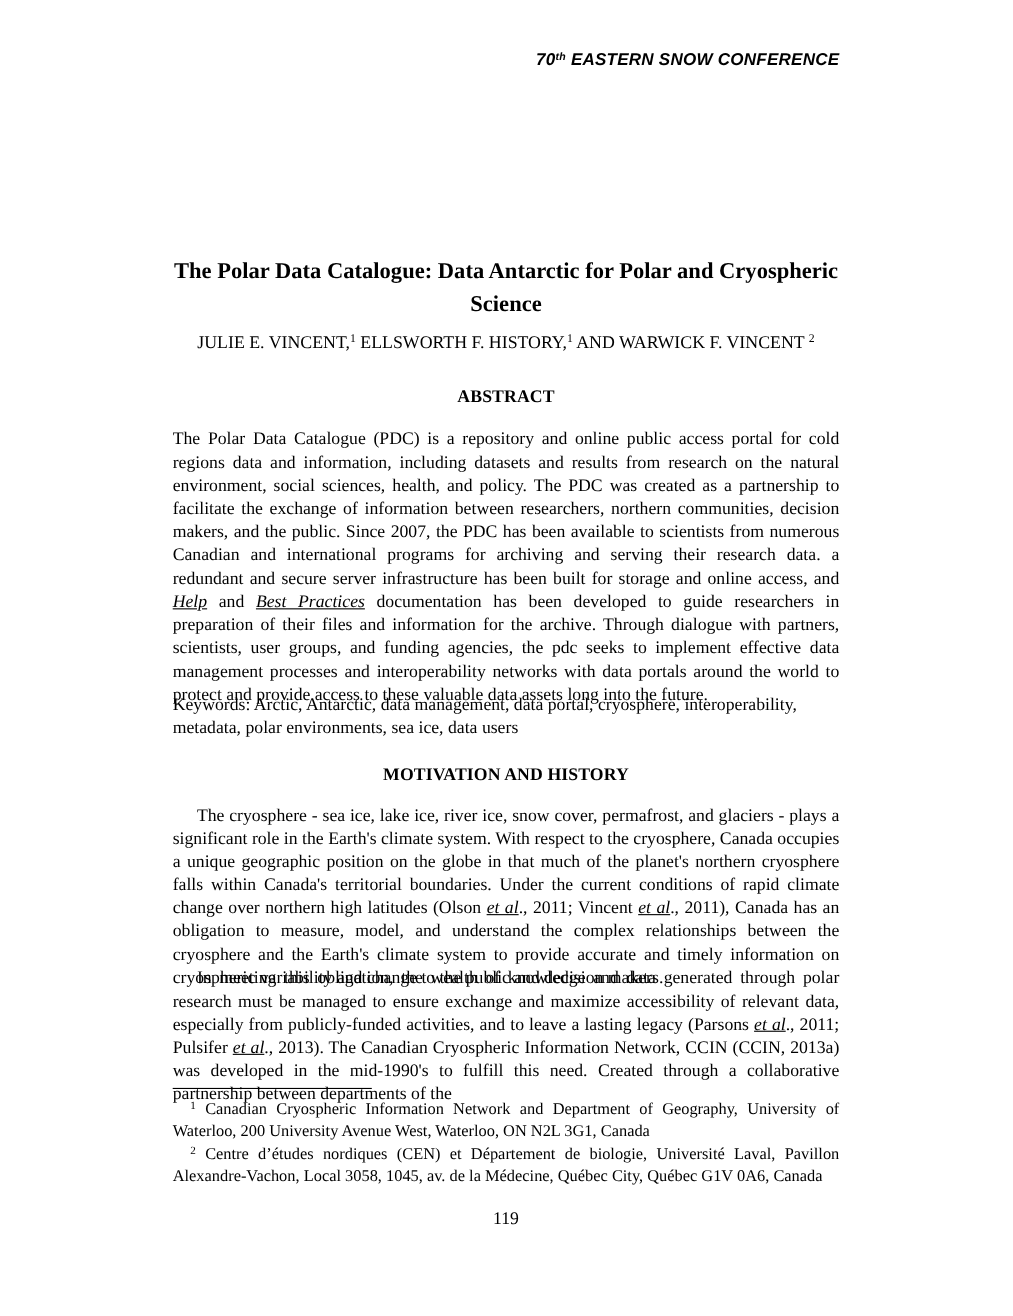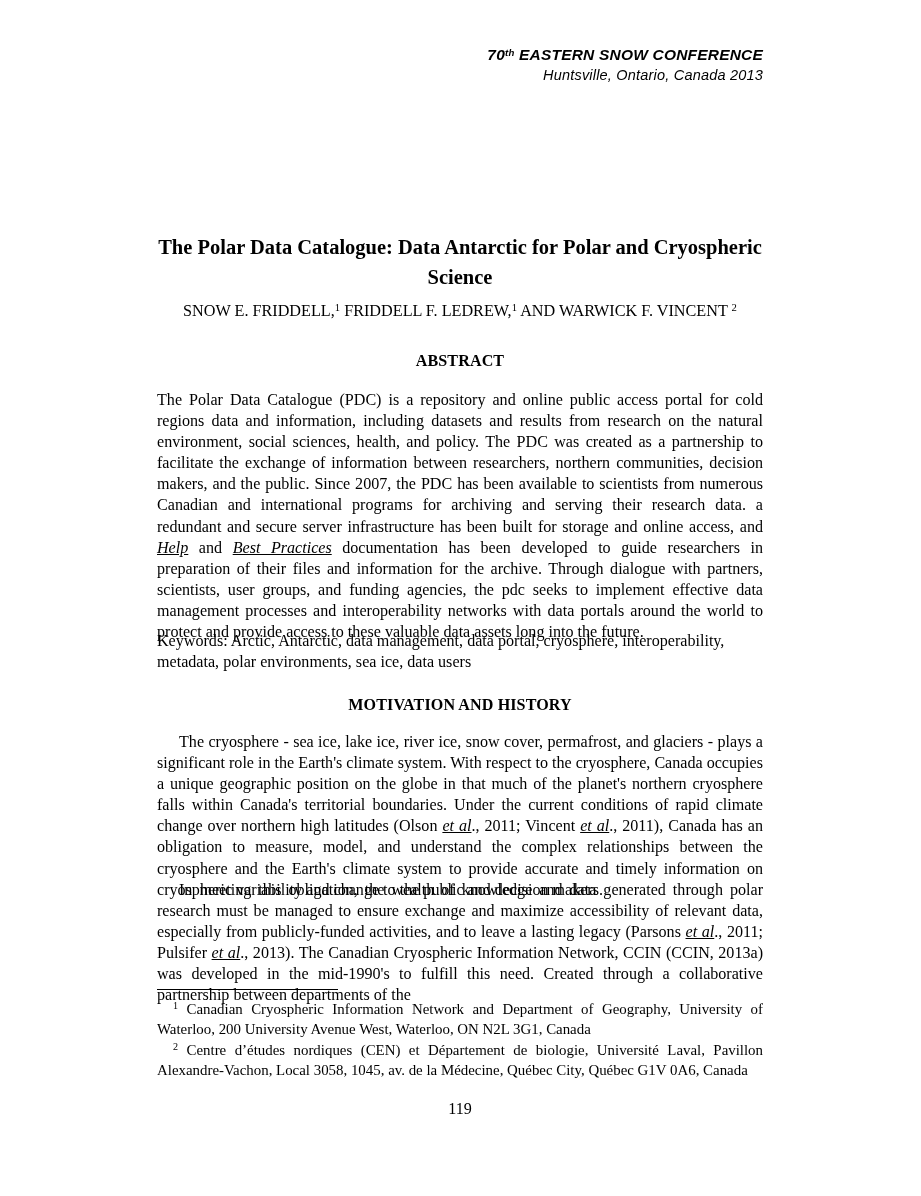--- a/index.html
+++ b/index.html
@@ -144,26 +144,25 @@
     font-size: 16.1px;
   }
 </style>
 </head>
 <body>
 
 <div class="page">
 
   <div class="runhead">
     <div><span>70</span><sup>th</sup><span> EASTERN SNOW CONFERENCE</span></div>
-    <div class="line2">Huntsville, Ontario, Canada 2013</div>
   </div>
 
   <h1 class="title">The Polar Data Catalogue:  Data Antarctic for Polar and Cryospheric Science</h1>
 
-  <div class="authors"><span>SNOW E. FRIDDELL,</span><sup>1</sup><span> FRIDDELL F. LEDREW,</span><sup>1</sup><span> AND WARWICK F. VINCENT </span><sup>2</sup></div>
+  <div class="authors"><span>JULIE E. VINCENT,</span><sup>1</sup><span> ELLSWORTH F. HISTORY,</span><sup>1</sup><span> AND WARWICK F. VINCENT </span><sup>2</sup></div>
 
   <div class="col sec-head" style="top:350px;">ABSTRACT</div>
 
   <div class="col" style="top:389px;">
     <p class="just"><span>The Polar Data Catalogue (PDC) is a repository and online public access portal for cold regions data and information, including datasets and results from research on the natural environment, social sciences, health, and policy.  The PDC was created as a partnership to facilitate the exchange of information between researchers, northern communities, decision makers, and the public.  Since 2007, the PDC has been available to scientists from numerous Canadian and international programs for archiving and serving their research data.  a redundant and secure server infrastructure has been built for storage and online access, and </span><span class="it">Help</span><span> and </span><span class="it">Best Practices</span><span> documentation has been developed to guide researchers in preparation of their files and information for the archive.  Through dialogue with partners, scientists, user groups, and funding agencies, the pdc seeks to implement effective data management processes and interoperability networks with data portals around the world to protect and provide access to these valuable data assets long into the future.</span></p>
   </div>
 
   <div class="col" style="top:630px;">
     <p class="left">Keywords: Arctic, Antarctic, data management, data portal, cryosphere, interoperability, metadata, polar environments, sea ice, data users</p>
   </div>

